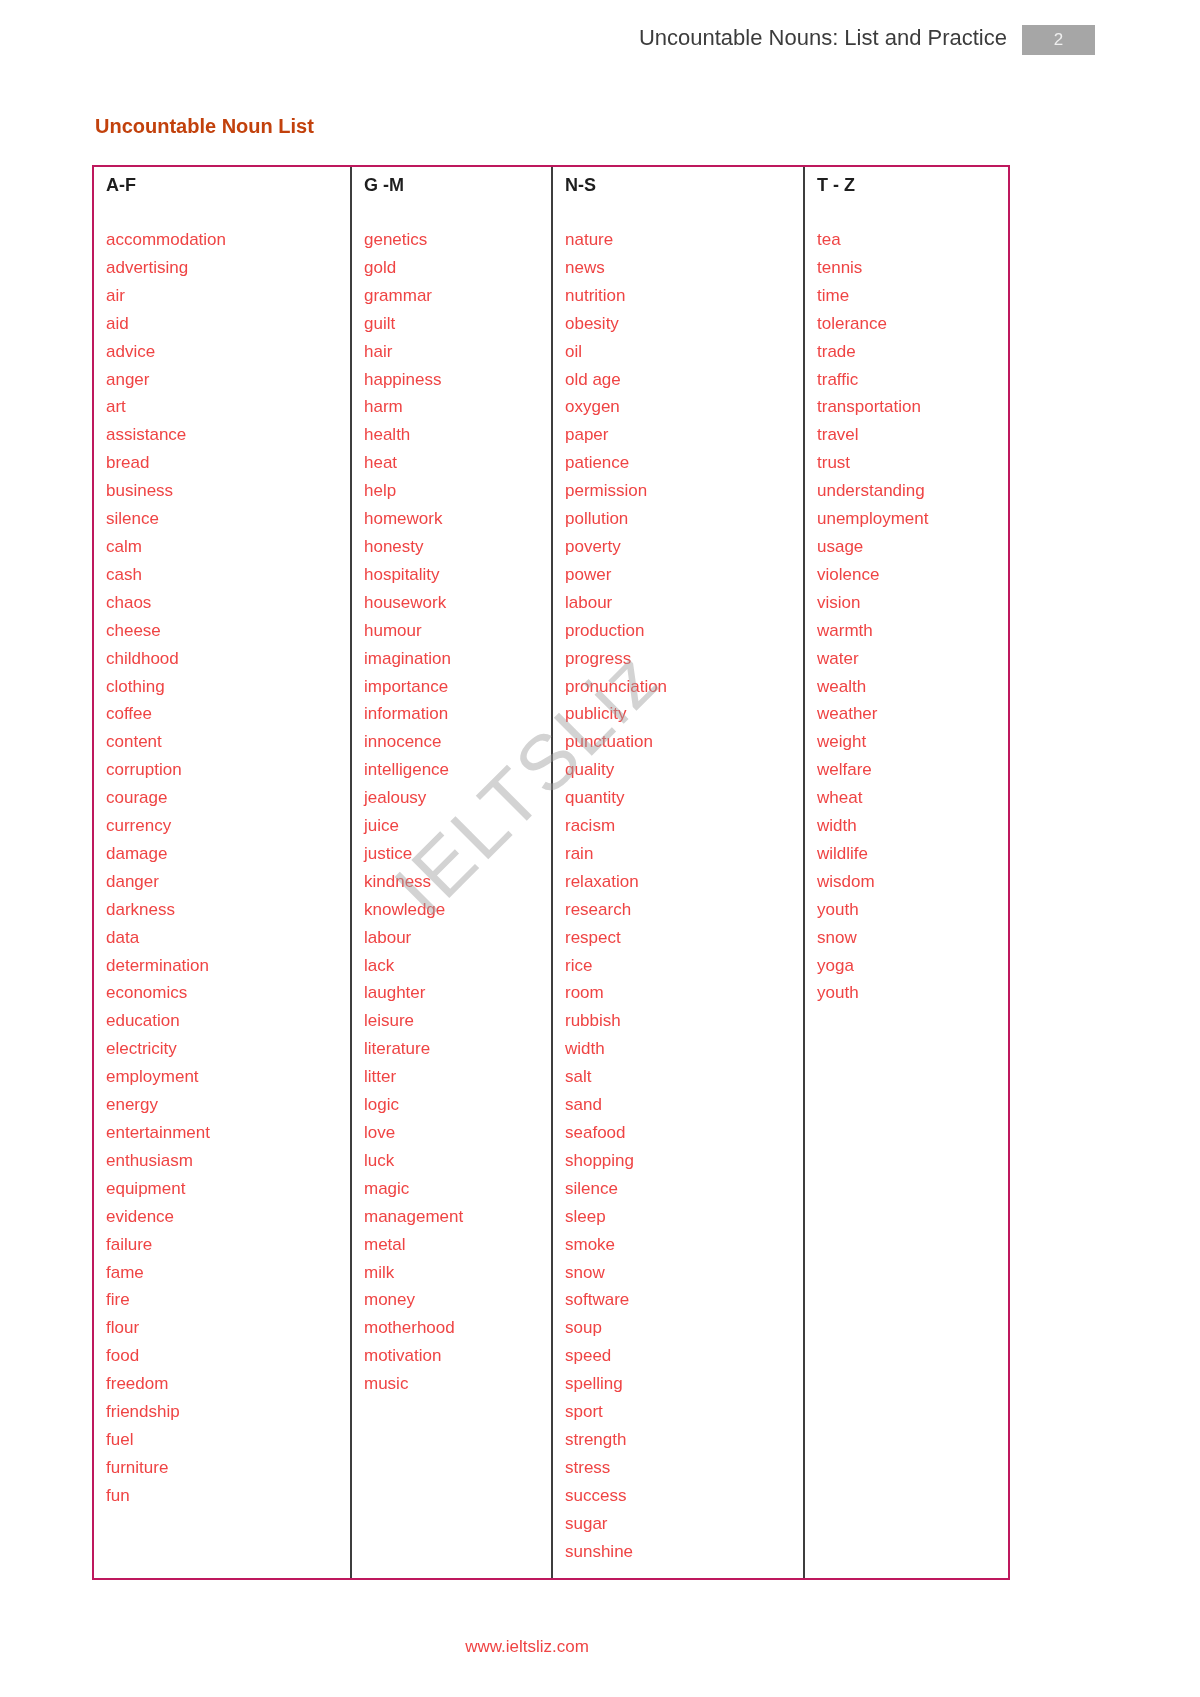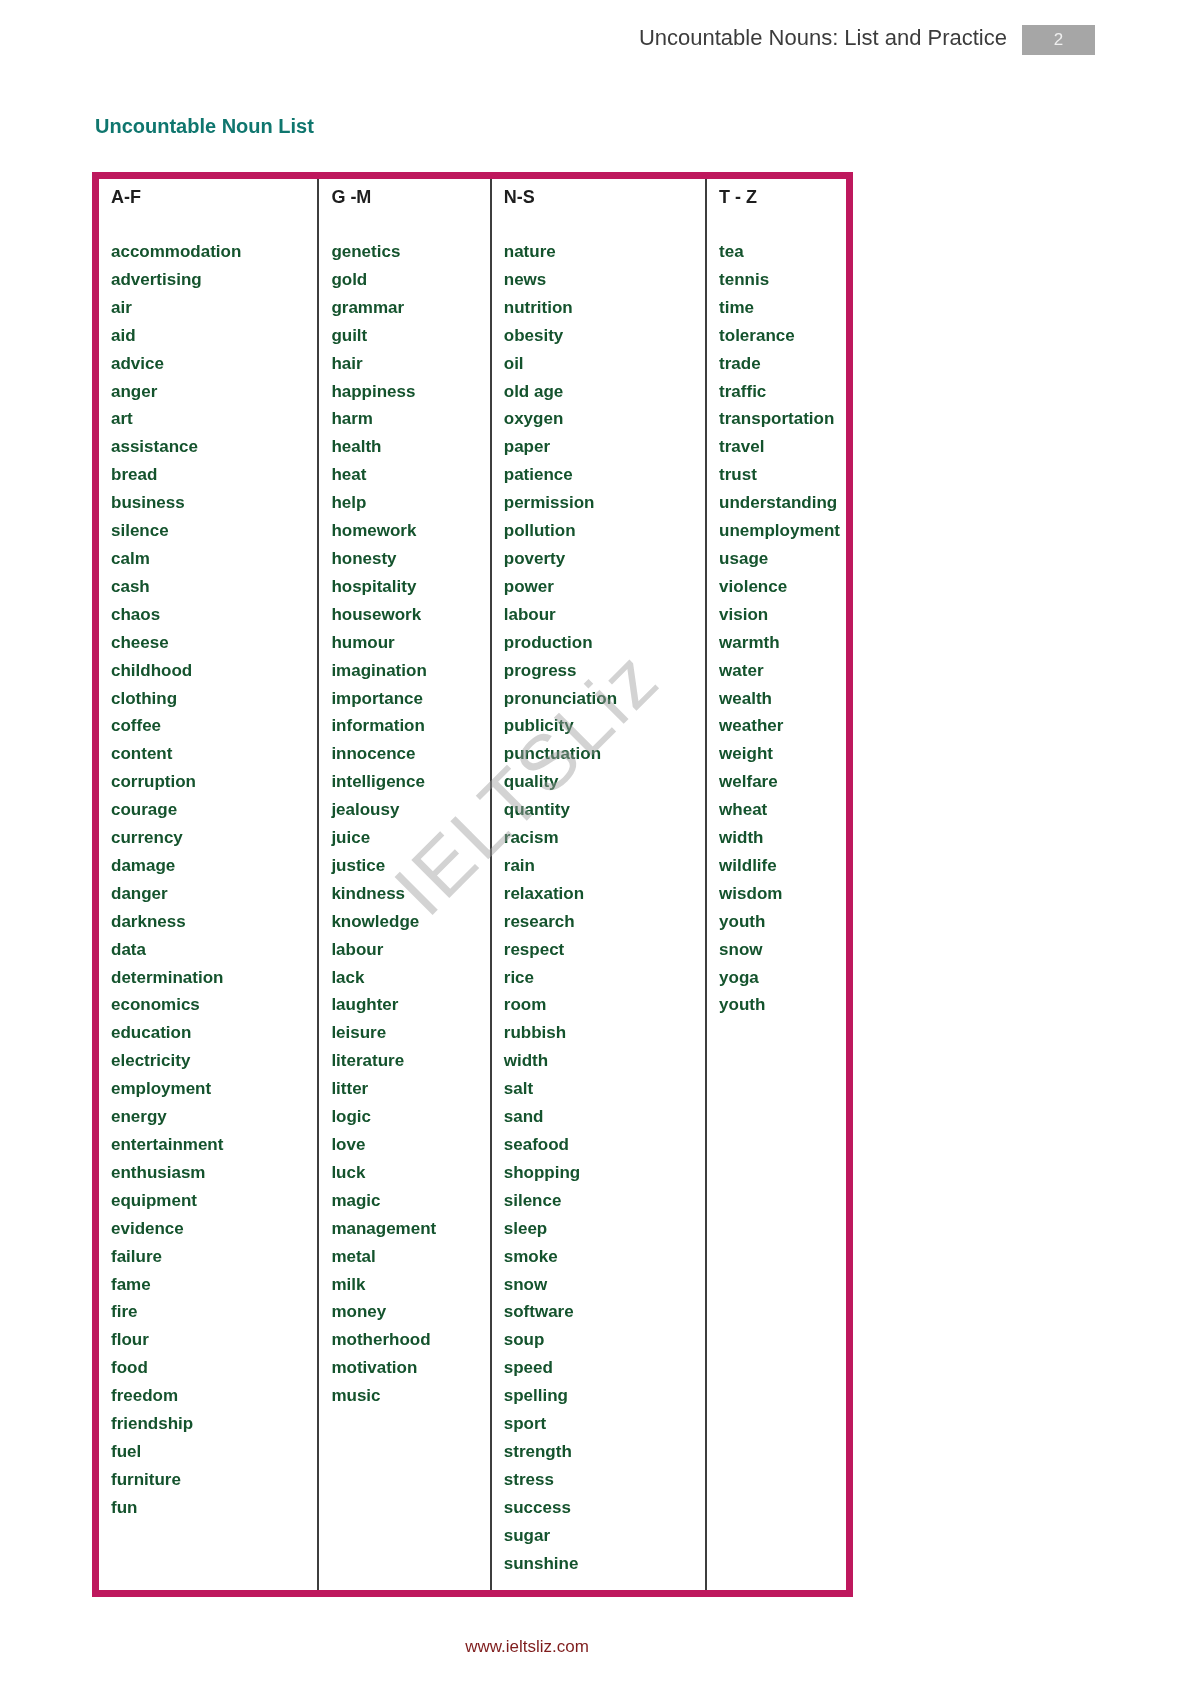--- a/index.html
+++ b/index.html
@@ -19,57 +19,57 @@
   .doc-title { font-size:22px; color:#3c3c3c; white-space:nowrap; }
   .page-badge {
     width:73px; height:30px; background:#a6a6a6;
     display:flex; align-items:center; justify-content:center;
     font-size:17px; color:#efefef;
   }
 
   
   .section-heading {
     position:absolute; left:95px; top:115px;
-    font-size:20px; font-weight:bold; color:#0f766e;
+    font-size:20px; font-weight:bold; color:#c2410c;
   }
 
   
   .noun-table {
-    position:absolute; left:92px; top:172px; width:761px;
+    position:absolute; left:92px; top:165px; width:918px;
     display:flex; box-sizing:border-box;
-    border:7px solid #be185d;
+    border:2px solid #be185d;
     background:transparent;
   }
   .col { box-sizing:border-box; padding:6px 6px 12px 12px; }
   .col:not(:last-child) { border-right:2px solid #3d3d3d; }
   .col:nth-child(1){ width:258px; }
   .col:nth-child(2){ width:201px; }
   .col:nth-child(3){ width:252px; }
   .col:nth-child(4){ width:155px; }
   .colhead {
     font-size:18px; font-weight:bold; line-height:24px;
     margin-bottom:29px; color:#1e1e1e;
   }
-  .words { font-size:17px; line-height:27.9px; color:#14532d;font-weight:bold; }
+  .words { font-size:17px; line-height:27.9px; color:#ef4444; }
   .word { white-space:nowrap; }
 
   
   .watermark {
     position:absolute; left:527px; top:783px;
     transform:translate(-50%,-50%) rotate(-45deg);
     font-size:78px; letter-spacing:3px;
     color:#9e9e9e; opacity:0.45;
     pointer-events:none; white-space:nowrap;
     z-index:5;
   }
 
   
   .footer {
     position:absolute; left:92px; top:1637px; width:870px;
-    text-align:center; font-size:17px; color:#7f1d1d;
+    text-align:center; font-size:17px; color:#ef4444;
   }
 </style>
 </head>
 <body>
 
 <div class="header-row">
   <span class="doc-title">Uncountable Nouns: List and Practice</span>
   <span class="page-badge">2</span>
 </div>
 

